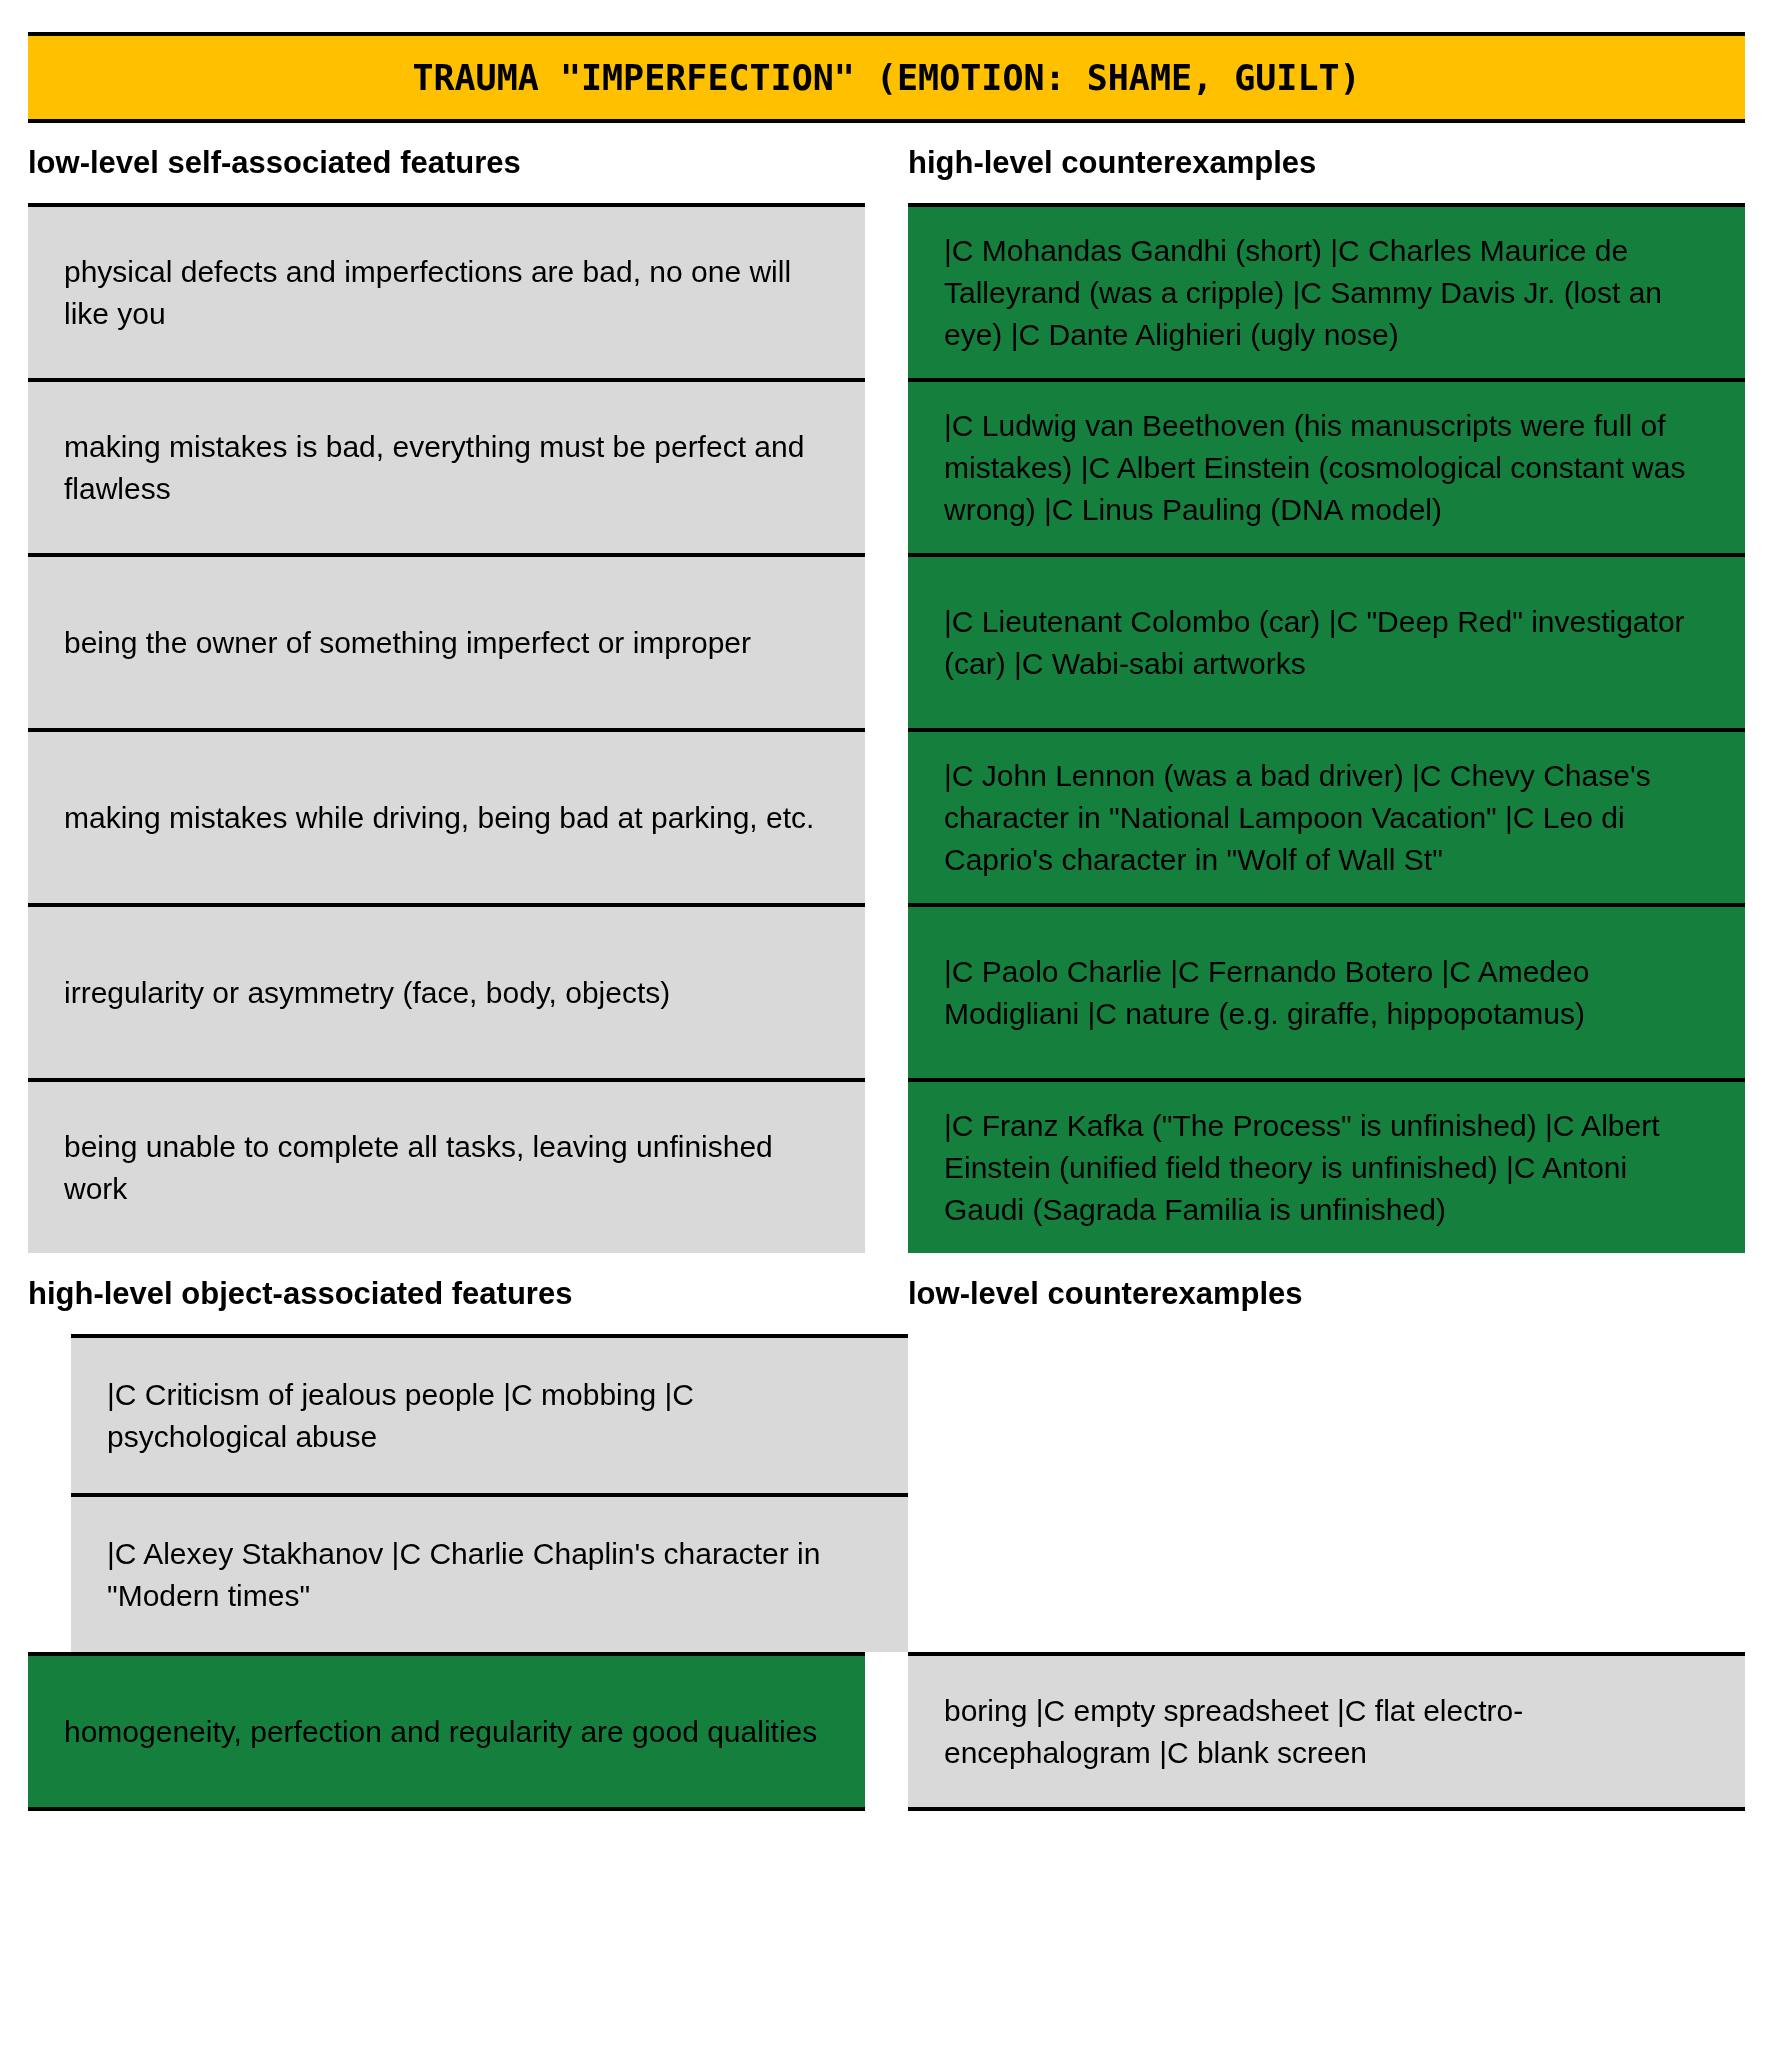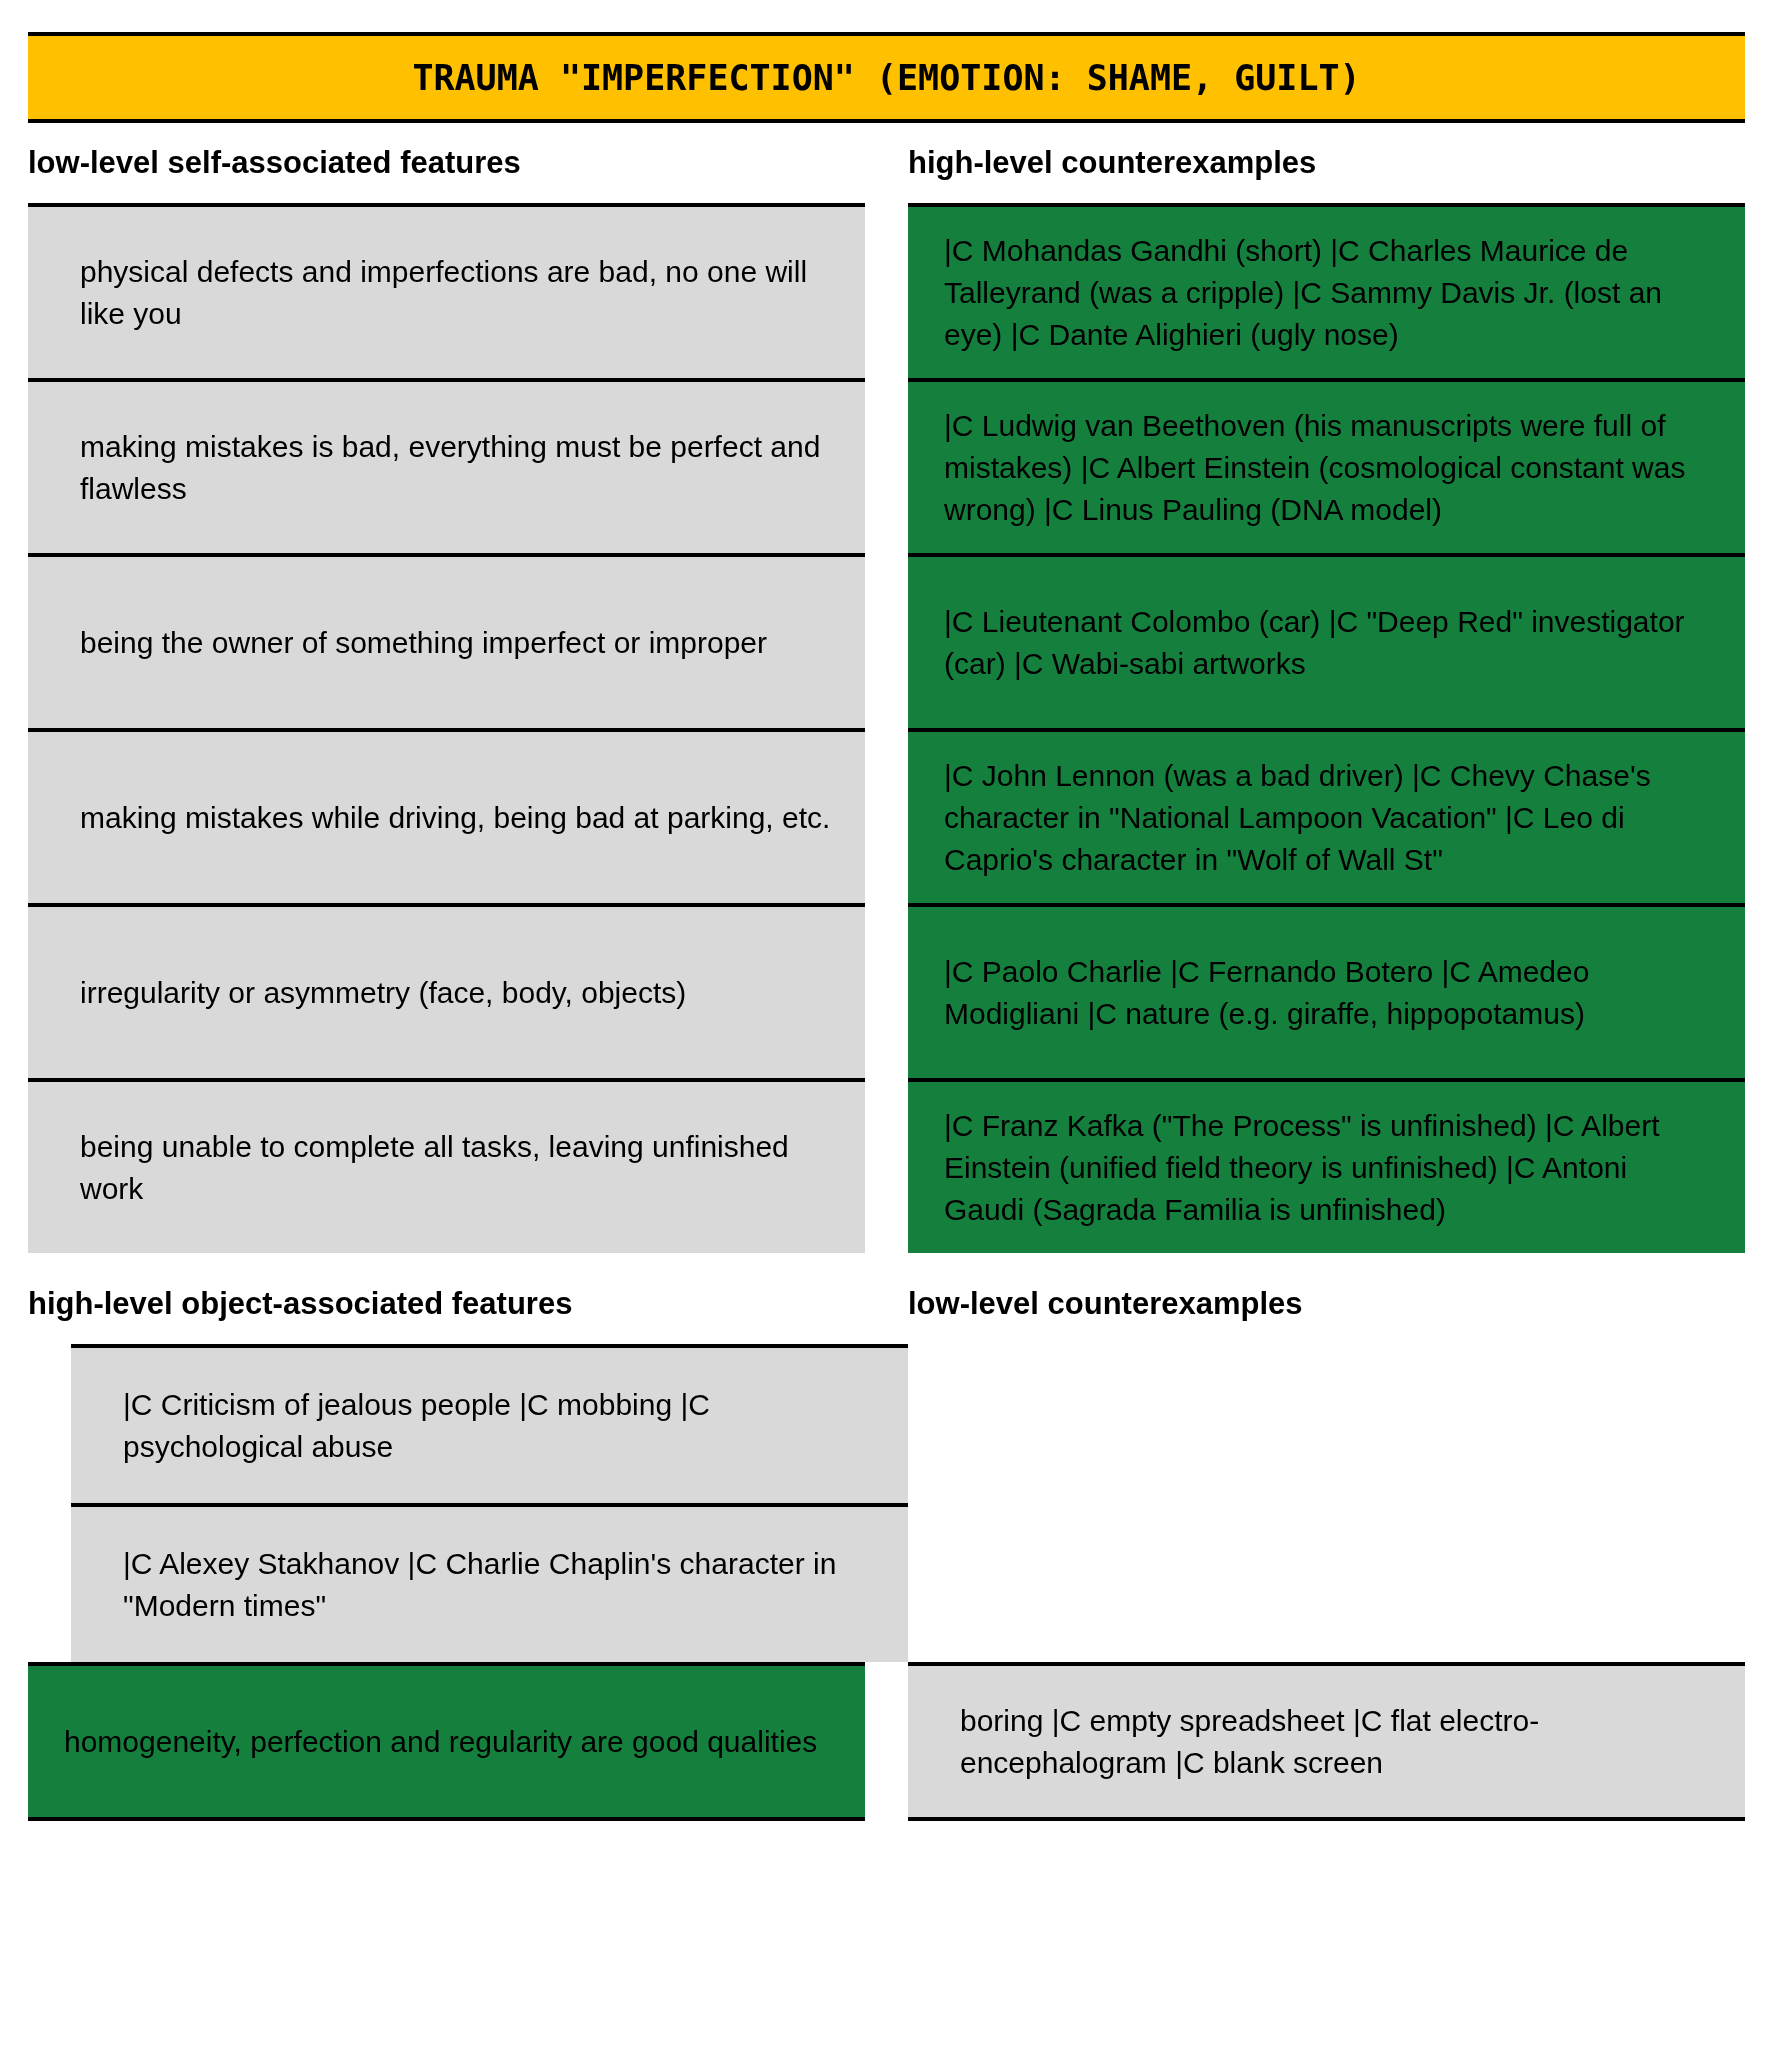--- a/index.html
+++ b/index.html
@@ -33,21 +33,21 @@
     font-size: 35px;
     letter-spacing: 0px;
     white-space: nowrap;
   }
   
   .col-headers {
     display: flex;
     height: 80px;
     align-items: center;
   }
-  .col-headers.sec2 { height: 81px; margin-top: 10px; }
+  .col-headers.sec2 { height: 81px; }
   .col-header {
     width: 837px;
     text-align: left;
     font-weight: bold;
     font-size: 31px;
     line-height: 1.2;
   }
   .gap { width: 43px; flex: 0 0 43px; }
   
   .row { display: flex; align-items: stretch; }
@@ -59,21 +59,21 @@
     align-items: center;
     min-height: 175px;
   }
   .sec2-rows .cell { min-height: 159px; }
   .row.last .cell { border-bottom: 4.5px solid #000000; }
   .cell .txt {
     padding: 21px 33px 21px 36px;
     font-size: 30px;
     line-height: 1.4;
   }
-  .shaded { background: #D9D9D9; padding-left: 16px; }
+  .shaded { background: #D9D9D9; }
   .plain  { background: #15803d; }
 </style>
 </head>
 <body>
 
 <div class="doc">
 
   <div class="title-band">
     <span>TRAUMA "IMPERFECTION" (EMOTION: SHAME, GUILT)</span>
   </div>

